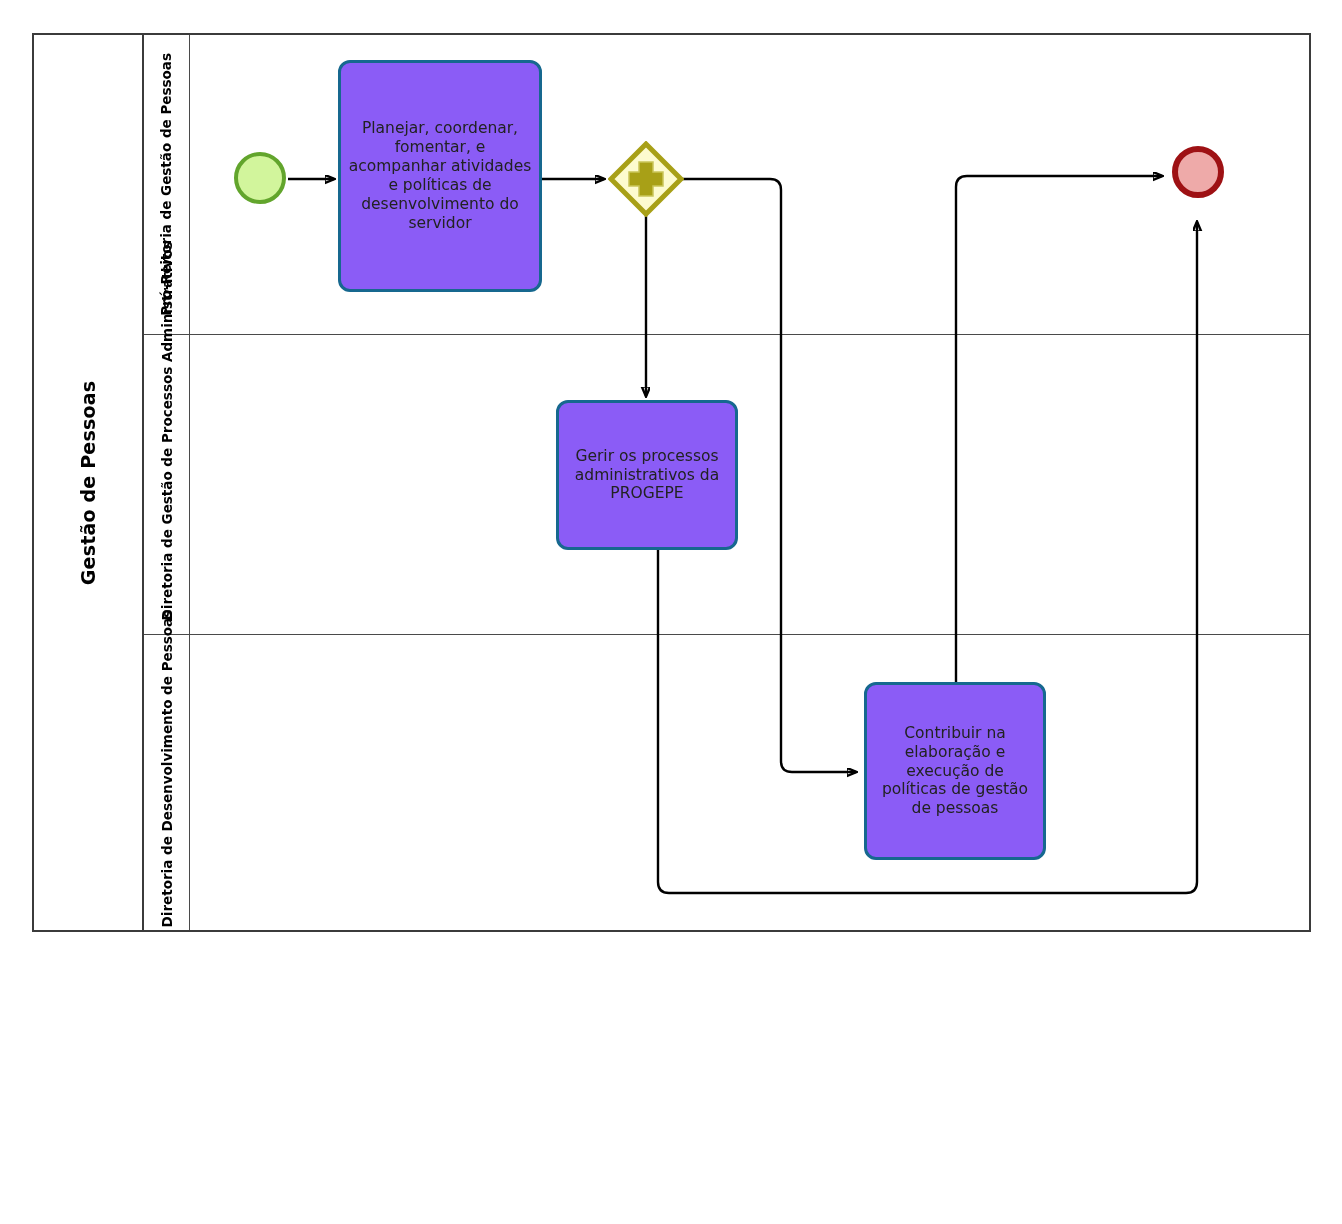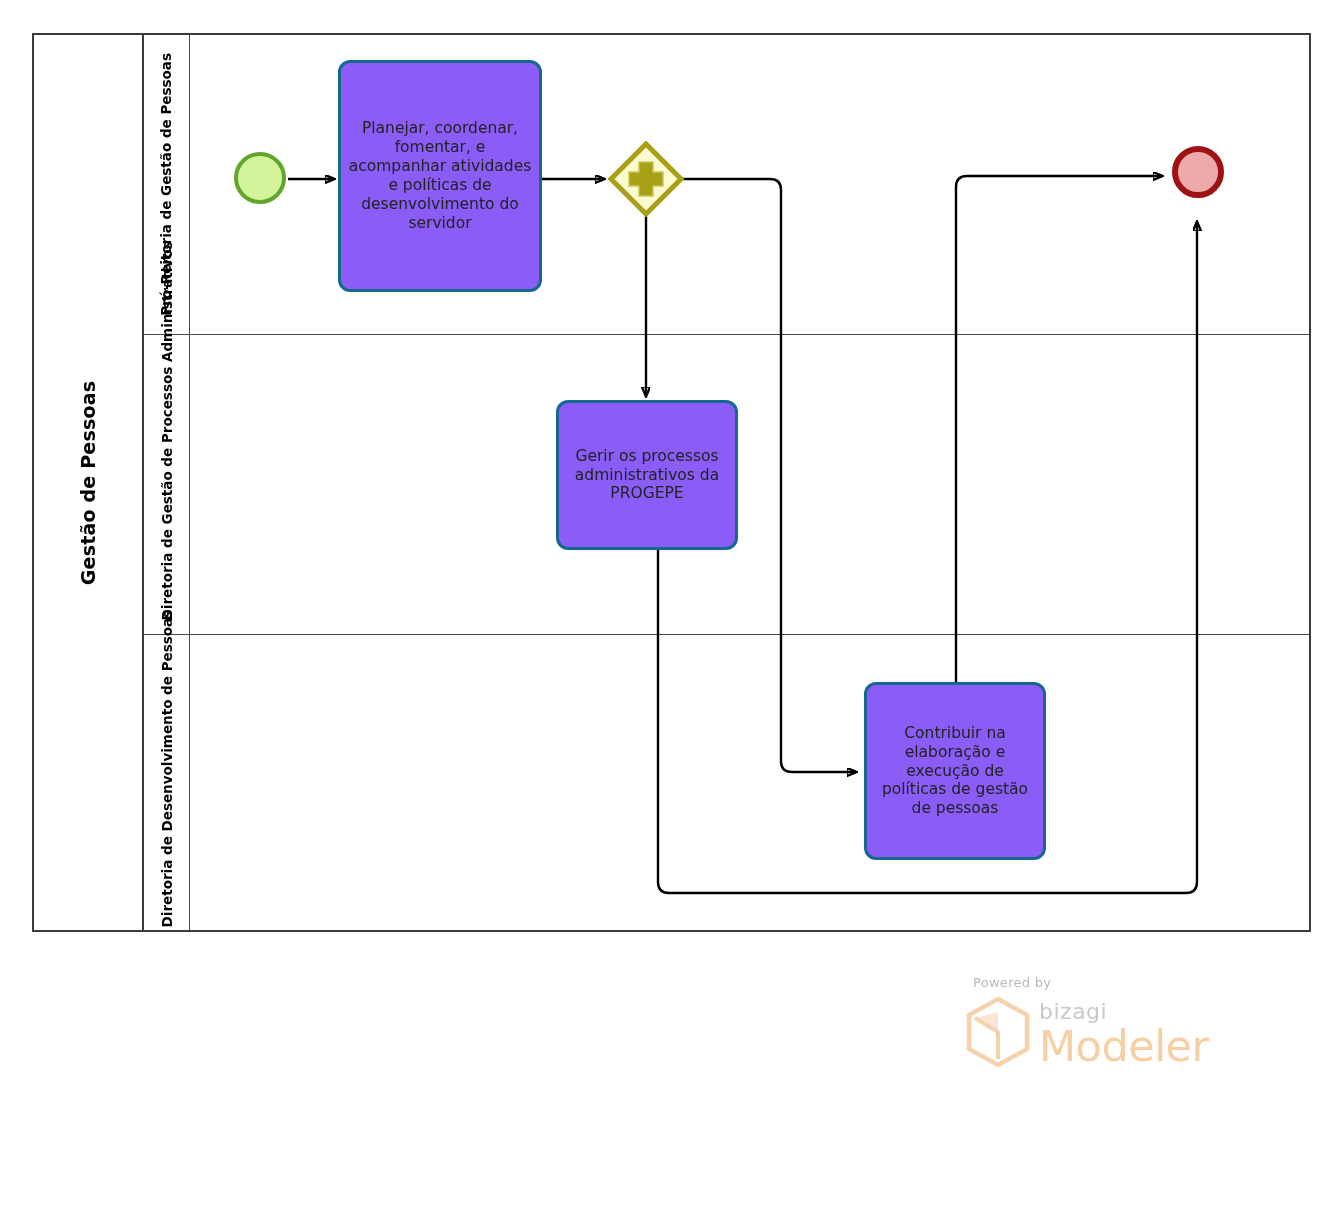--- a/index.html
+++ b/index.html
@@ -238,28 +238,14 @@
       <path d="M 31,21 L 45,21 L 45,31 L 55,31 L 55,45 L 45,45 L 45,55 L 31,55 L 31,45 L 21,45 L 21,31 L 31,31 Z" fill="#a8a017" stroke="#c9c55a" stroke-width="1.5"></path>
     </svg>
   </div>
 
   <div class="node task" style="left:556px; top:400px; width:182px; height:150px;">Gerir os processos administrativos da PROGEPE</div>
 
   <div class="node task" style="left:864px; top:682px; width:182px; height:178px;">Contribuir na elaboração e execução de políticas de gestão de pessoas</div>
 
   <div class="node event event-end" style="left:1172px; top:146px;"></div>
 
-  <div class="watermark">
-    <div class="wm-powered">Powered by</div>
-    <div class="wm-row">
-      <svg class="wm-mark" viewBox="0 0 66 72" xmlns="http://www.w3.org/2000/svg">
-        <polygon points="33,3 62,19 62,53 33,69 4,53 4,19" fill="none" stroke="#f4d2ad" stroke-width="4.5"></polygon>
-        <path d="M10,22 L33,36 L33,16 Z" fill="#fae6d4" stroke="none"></path>
-        <path d="M10,22 L33,36 L33,63" fill="none" stroke="#f4d2ad" stroke-width="4"></path>
-      </svg>
-      <div class="wm-text">
-        <div class="wm-bizagi">bizagi</div>
-        <div class="wm-modeler">Modeler</div>
-      </div>
-    </div>
-  </div>
 
 </div>
 
 </body></html>

